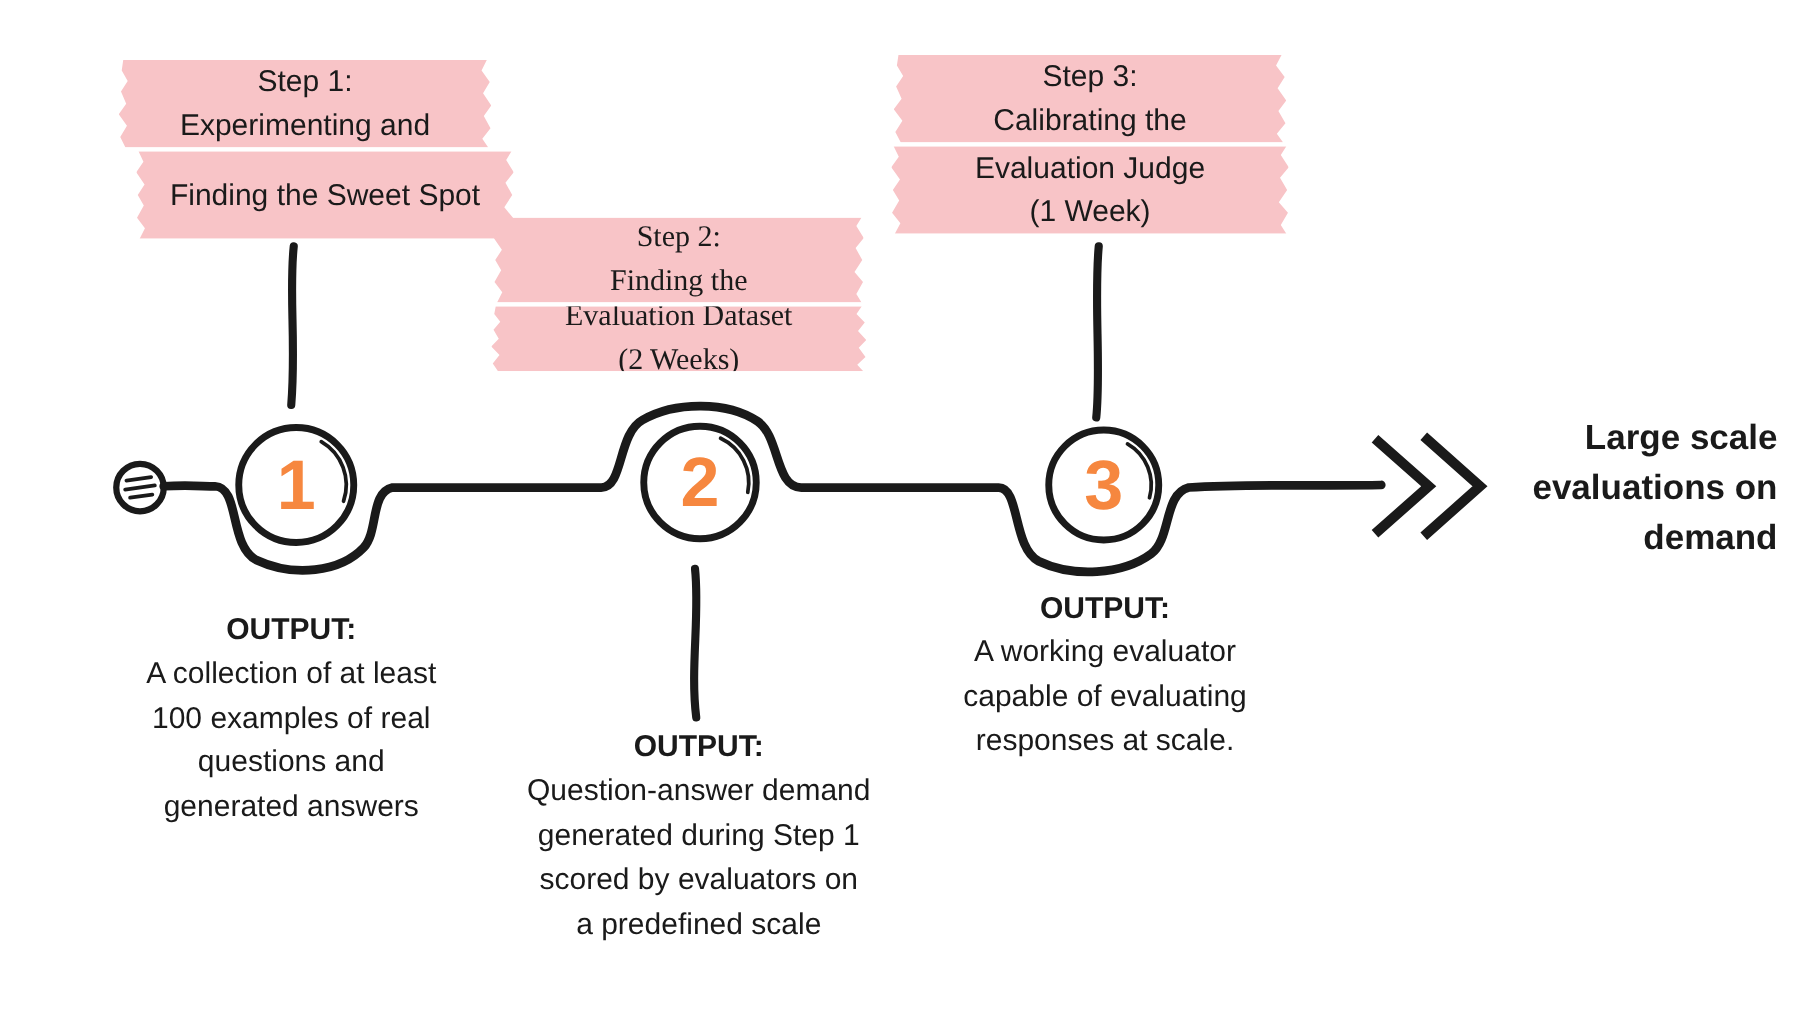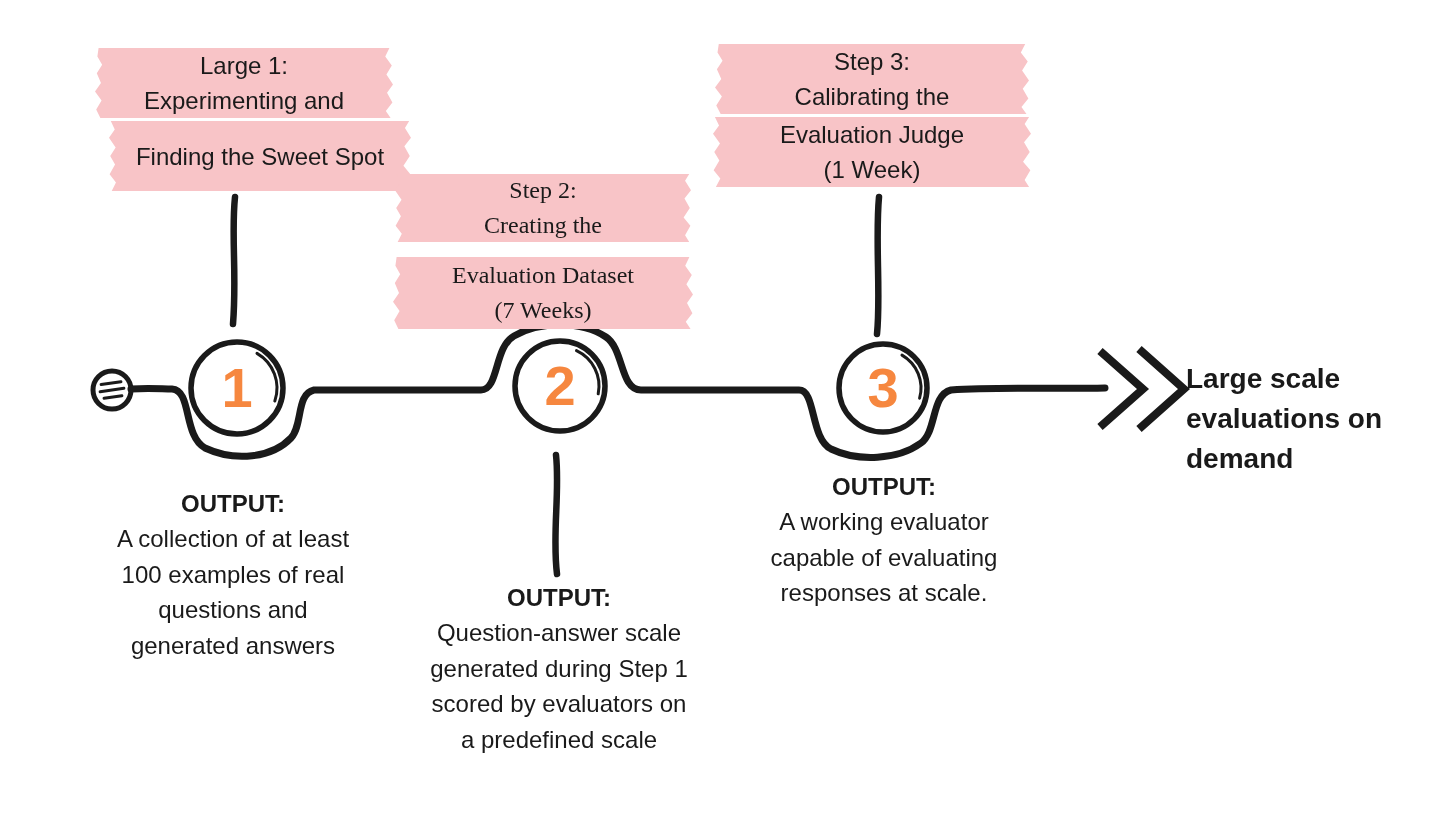--- a/index.html
+++ b/index.html
@@ -22,21 +22,21 @@
   
   .step-number{
     position:absolute;width:100px;height:64px;text-align:center;
     font-size:56px;line-height:64px;font-weight:bold;color:var(--orange);
   }
   
   .output{position:absolute;text-align:center;color:var(--ink);}
   .output-heading{font-size:24px;line-height:34px;font-weight:bold;}
   .output-line{font-size:24px;line-height:35.5px;}
   
-  .end-label{position:absolute;text-align:left;color:var(--ink);font-weight:bold;margin-top:29px;}
+  .end-label{position:absolute;text-align:right;color:var(--ink);font-weight:bold;}
   .end-line{font-size:28px;line-height:40px;}
 </style>
 </head>
 <body>
 
 <div class="canvas">
 
   <svg class="timeline-svg" width="1456" height="819" viewBox="0 0 1456 819">
 
     <g>
@@ -81,36 +81,36 @@
     </g>
 
     <g fill="none" stroke="#1a1a1a" stroke-width="8">
       <polyline points="1100,351 1143,389 1100,427"></polyline>
       <polyline points="1139,349 1184,389 1139,429"></polyline>
     </g>
   </svg>
 
   <div class="ribbon" style="left:93px;top:48px;width:302px;height:143px;">
     <div class="tape tape-a" style="left:2px;top:0;width:298px;height:70px;">
-      <div class="ribbon-line">Large 1:</div>
+      <div class="ribbon-line">Step 1:</div>
       <div class="ribbon-line">Experimenting and</div>
     </div>
     <div class="tape tape-b" style="left:16px;top:73px;width:302px;height:70px;">
       <div class="ribbon-line">Finding the Sweet Spot</div>
     </div>
   </div>
 
   <div class="ribbon" style="left:393px;top:174px;width:300px;height:139px;font-family:Liberation Serif, serif;">
     <div class="tape tape-b" style="left:2px;top:0;width:296px;height:68px;">
       <div class="ribbon-line">Step 2:</div>
-      <div class="ribbon-line">Creating the</div>
+      <div class="ribbon-line">Finding the</div>
     </div>
-    <div class="tape tape-a" style="left:0;top:83px;width:300px;height:72px;">
+    <div class="tape tape-a" style="left:0;top:71px;width:300px;height:52px;">
       <div class="ribbon-line">Evaluation Dataset</div>
-      <div class="ribbon-line">(7 Weeks)</div>
+      <div class="ribbon-line">(2 Weeks)</div>
     </div>
   </div>
 
   <div class="ribbon" style="left:713px;top:44px;width:318px;height:143px;">
     <div class="tape tape-a" style="left:2px;top:0;width:314px;height:70px;">
       <div class="ribbon-line">Step 3:</div>
       <div class="ribbon-line">Calibrating the</div>
     </div>
     <div class="tape tape-b" style="left:0;top:73px;width:318px;height:70px;">
       <div class="ribbon-line">Evaluation Judge</div>
@@ -125,21 +125,21 @@
   <div class="output" style="left:83px;top:487px;width:300px;">
     <div class="output-heading">OUTPUT:</div>
     <div class="output-line">A collection of at least</div>
     <div class="output-line">100 examples of real</div>
     <div class="output-line">questions and</div>
     <div class="output-line">generated answers</div>
   </div>
 
   <div class="output" style="left:406px;top:581px;width:306px;">
     <div class="output-heading">OUTPUT:</div>
-    <div class="output-line">Question-answer scale</div>
+    <div class="output-line">Question-answer demand</div>
     <div class="output-line">generated during Step 1</div>
     <div class="output-line">scored by evaluators on</div>
     <div class="output-line">a predefined scale</div>
   </div>
 
   <div class="output" style="left:734px;top:470px;width:300px;">
     <div class="output-heading">OUTPUT:</div>
     <div class="output-line">A working evaluator</div>
     <div class="output-line">capable of evaluating</div>
     <div class="output-line">responses at scale.</div>

